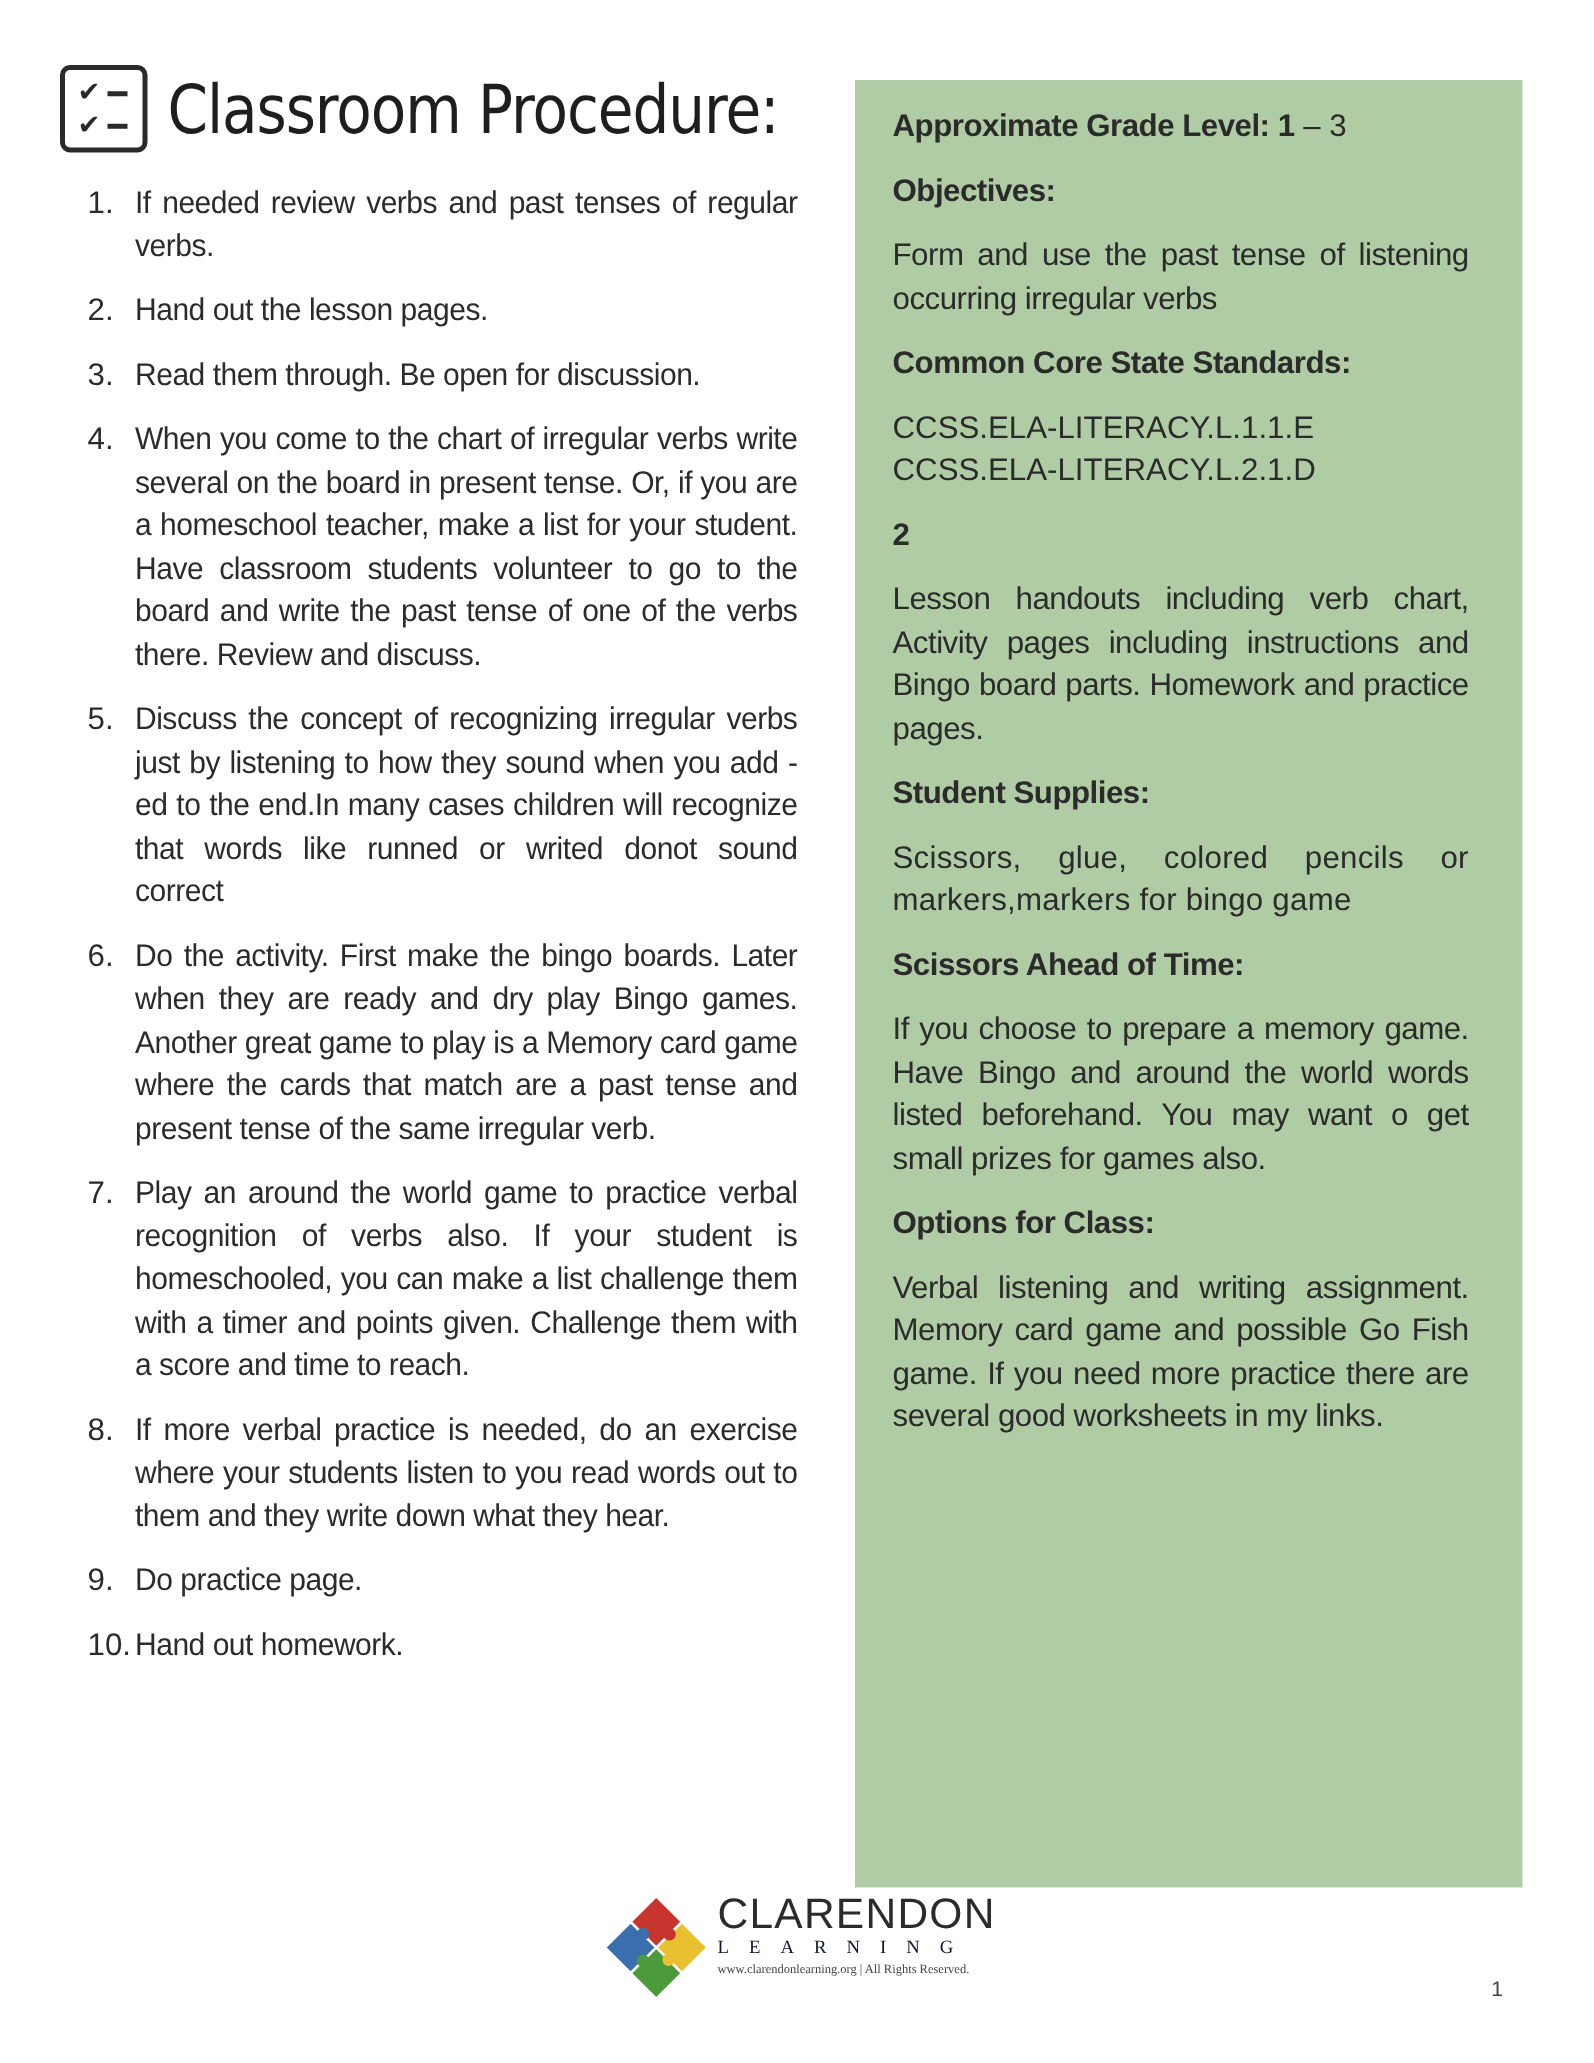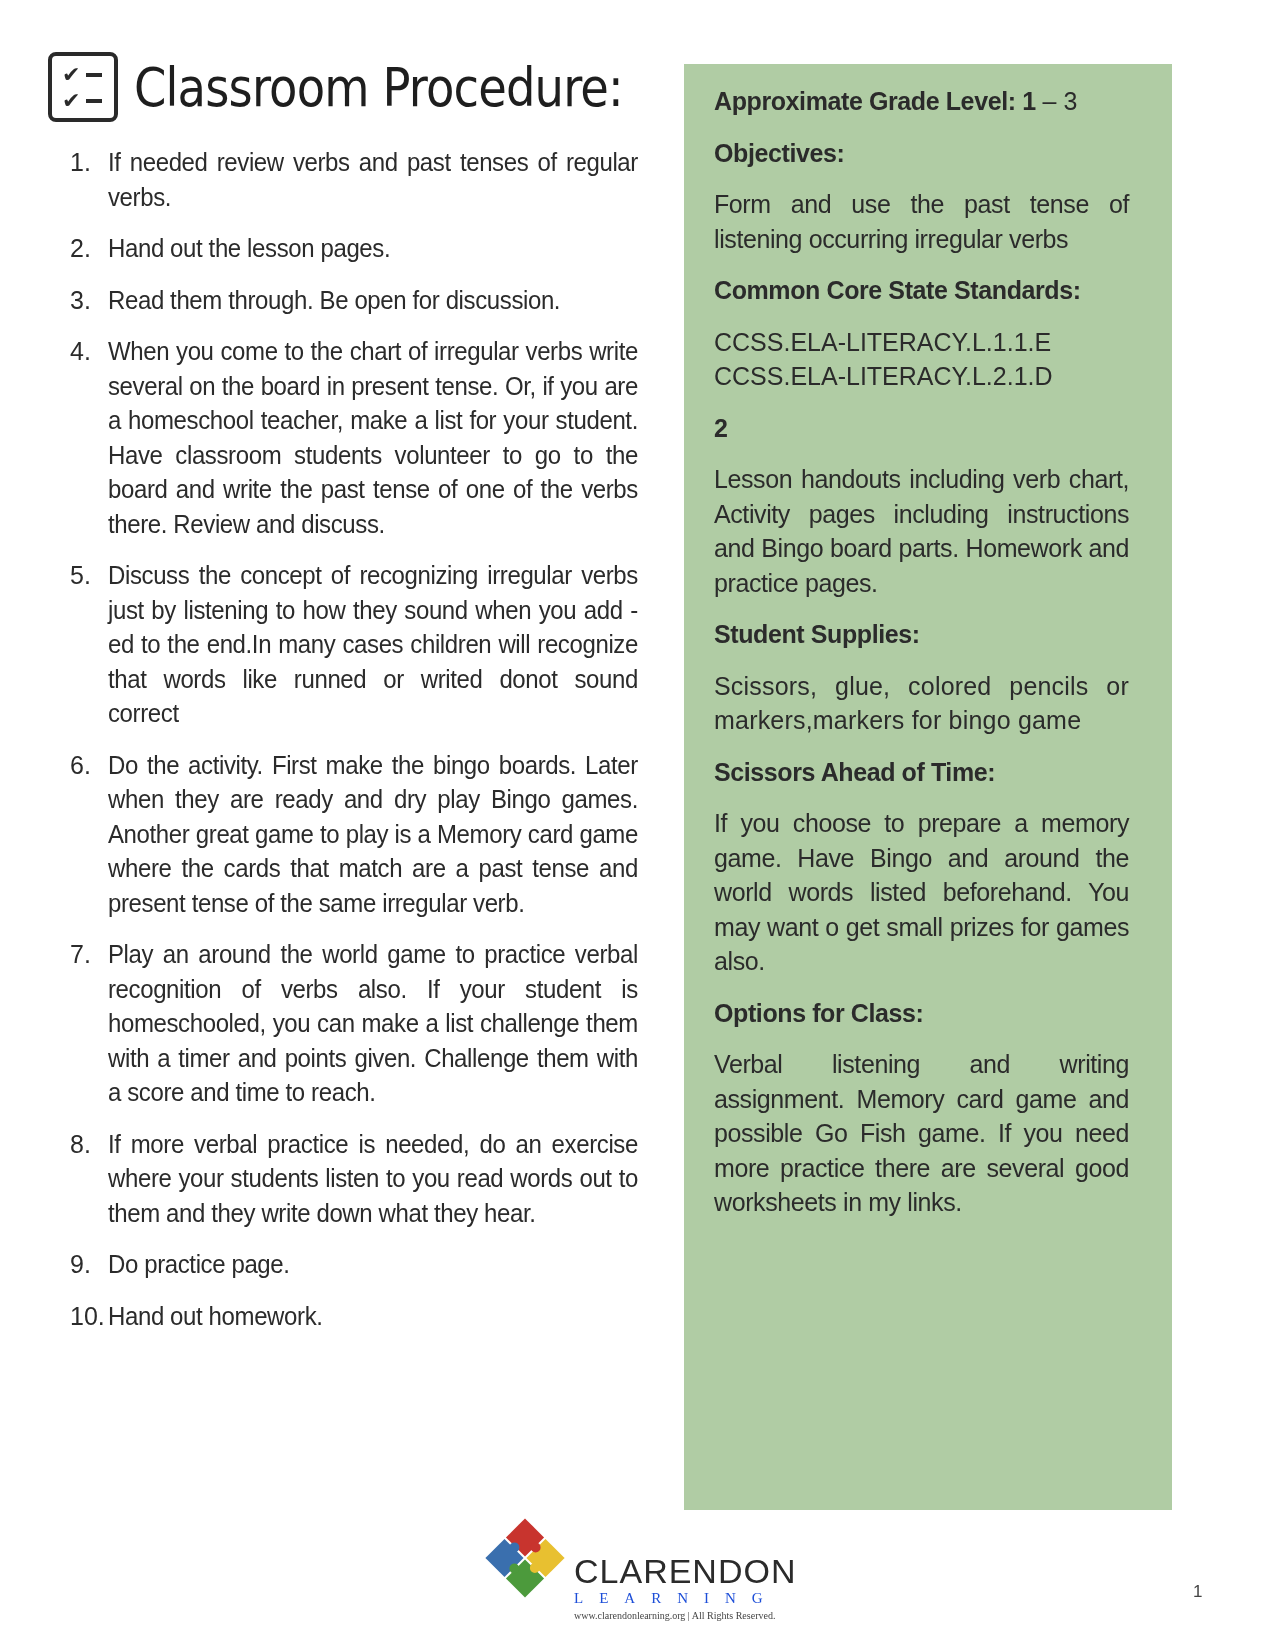--- a/index.html
+++ b/index.html
@@ -10,31 +10,31 @@
   .title-icon .row { position:absolute; left:10px; display:flex; align-items:center; }
   .title-icon .chk { font-size:22px; font-weight:bold; line-height:1; color:#2a2a2a; font-family:"DejaVu Sans", sans-serif; }
   .title-icon .dash { width:16px; height:4px; background:#2a2a2a; margin-left:6px; }
   .title-text { font-family:"DejaVu Sans", sans-serif; font-size:54px; font-weight:normal; margin-left:16px; color:#1e1e1e; letter-spacing:-1px; transform:scaleX(0.86); transform-origin:left center; }
 
   .proc-list { position:absolute; left:70px; top:145px; width:590px; margin:0; padding:0; list-style:none; }
   .proc-list li { display:flex; font-size:25px; line-height:34.5px; margin-bottom:17px; color:#2b2b2b; }
   .proc-list li .num { width:38px; flex:0 0 38px; }
   .proc-list li .txt { flex:1; text-align:justify; letter-spacing:-0.4px; transform:scaleX(0.96); transform-origin:left; width:104%; }
 
-  .side-panel { position:absolute; left:684px; top:64px; width:488px; height:1446px; background:#b0cca4; box-sizing:border-box; padding:20px 43px 0 30px; }
+  .side-panel { position:absolute; left:684px; top:64px; width:534px; height:1446px; background:#b0cca4; box-sizing:border-box; padding:20px 43px 0 30px; }
   .side-panel .item { font-size:25px; line-height:34.5px; margin-bottom:17px; color:#2b2b2b; }
   .side-panel .label { font-weight:bold; letter-spacing:-0.4px; }
   .side-panel .val { text-align:justify; letter-spacing:-0.4px; }
   .side-panel .val-bold { font-weight:normal; text-align:justify; letter-spacing:0.2px; }
   .side-panel .std { margin:0; }
 
   .footer-logo { position:absolute; left:483px; top:1516px; width:84px; height:84px; }
-  .brand { position:absolute; left:574px; top:1514px;margin-top:40px; }
+  .brand { position:absolute; left:574px; top:1514px; }
   .brand-name { font-size:34px; letter-spacing:1px; color:#2b2b2b; line-height:34px; }
-  .brand-sub { font-family:"Liberation Serif", serif; font-size:15px; letter-spacing:16px; color:#1d4ed8; margin-top:2px; }
+  .brand-sub { font-family:"Liberation Serif", serif; font-size:15px; letter-spacing:16px; color:#0f172a; margin-top:2px; }
   .brand-url { font-size:10px; color:#444; margin-top:3px;font-family:Liberation Serif, serif; }
   .page-num { position:absolute; left:1193px; top:1582px; font-size:17px; color:#444; }
 </style>
 </head>
 <body>
 
 <div class="title-wrap">
   <div class="title-icon">
     <div class="row" style="top:8px;">
         <span class="chk">✔</span>

